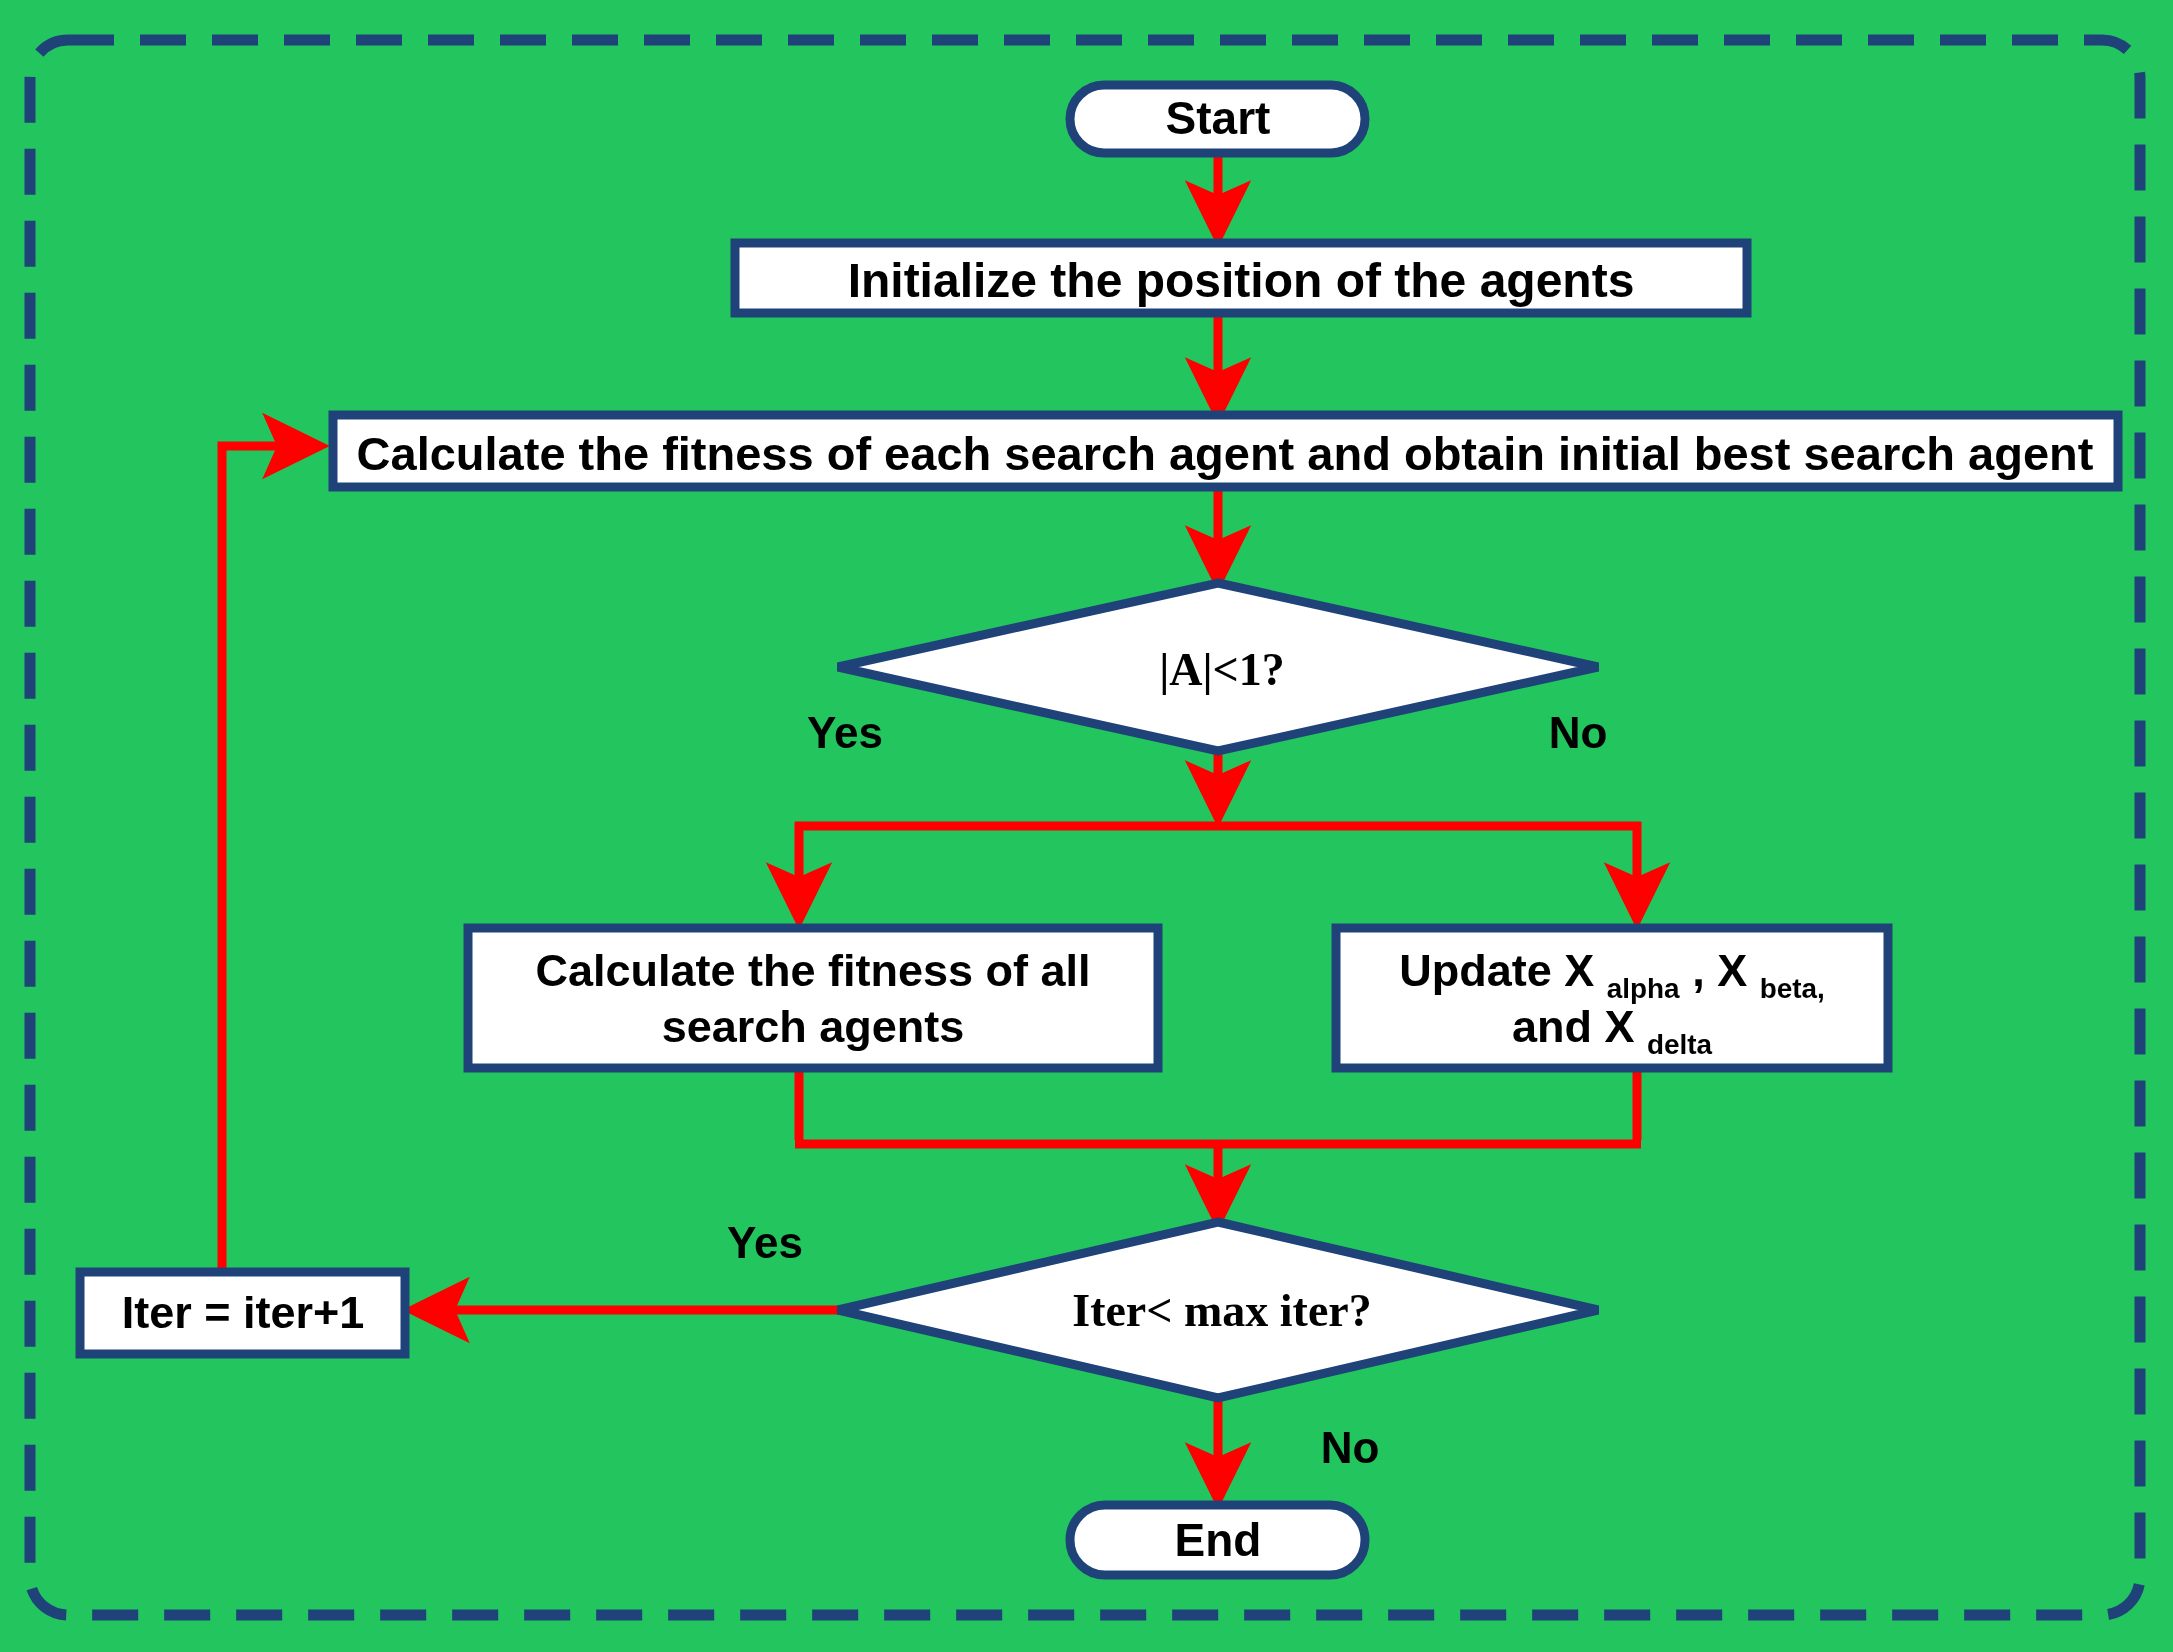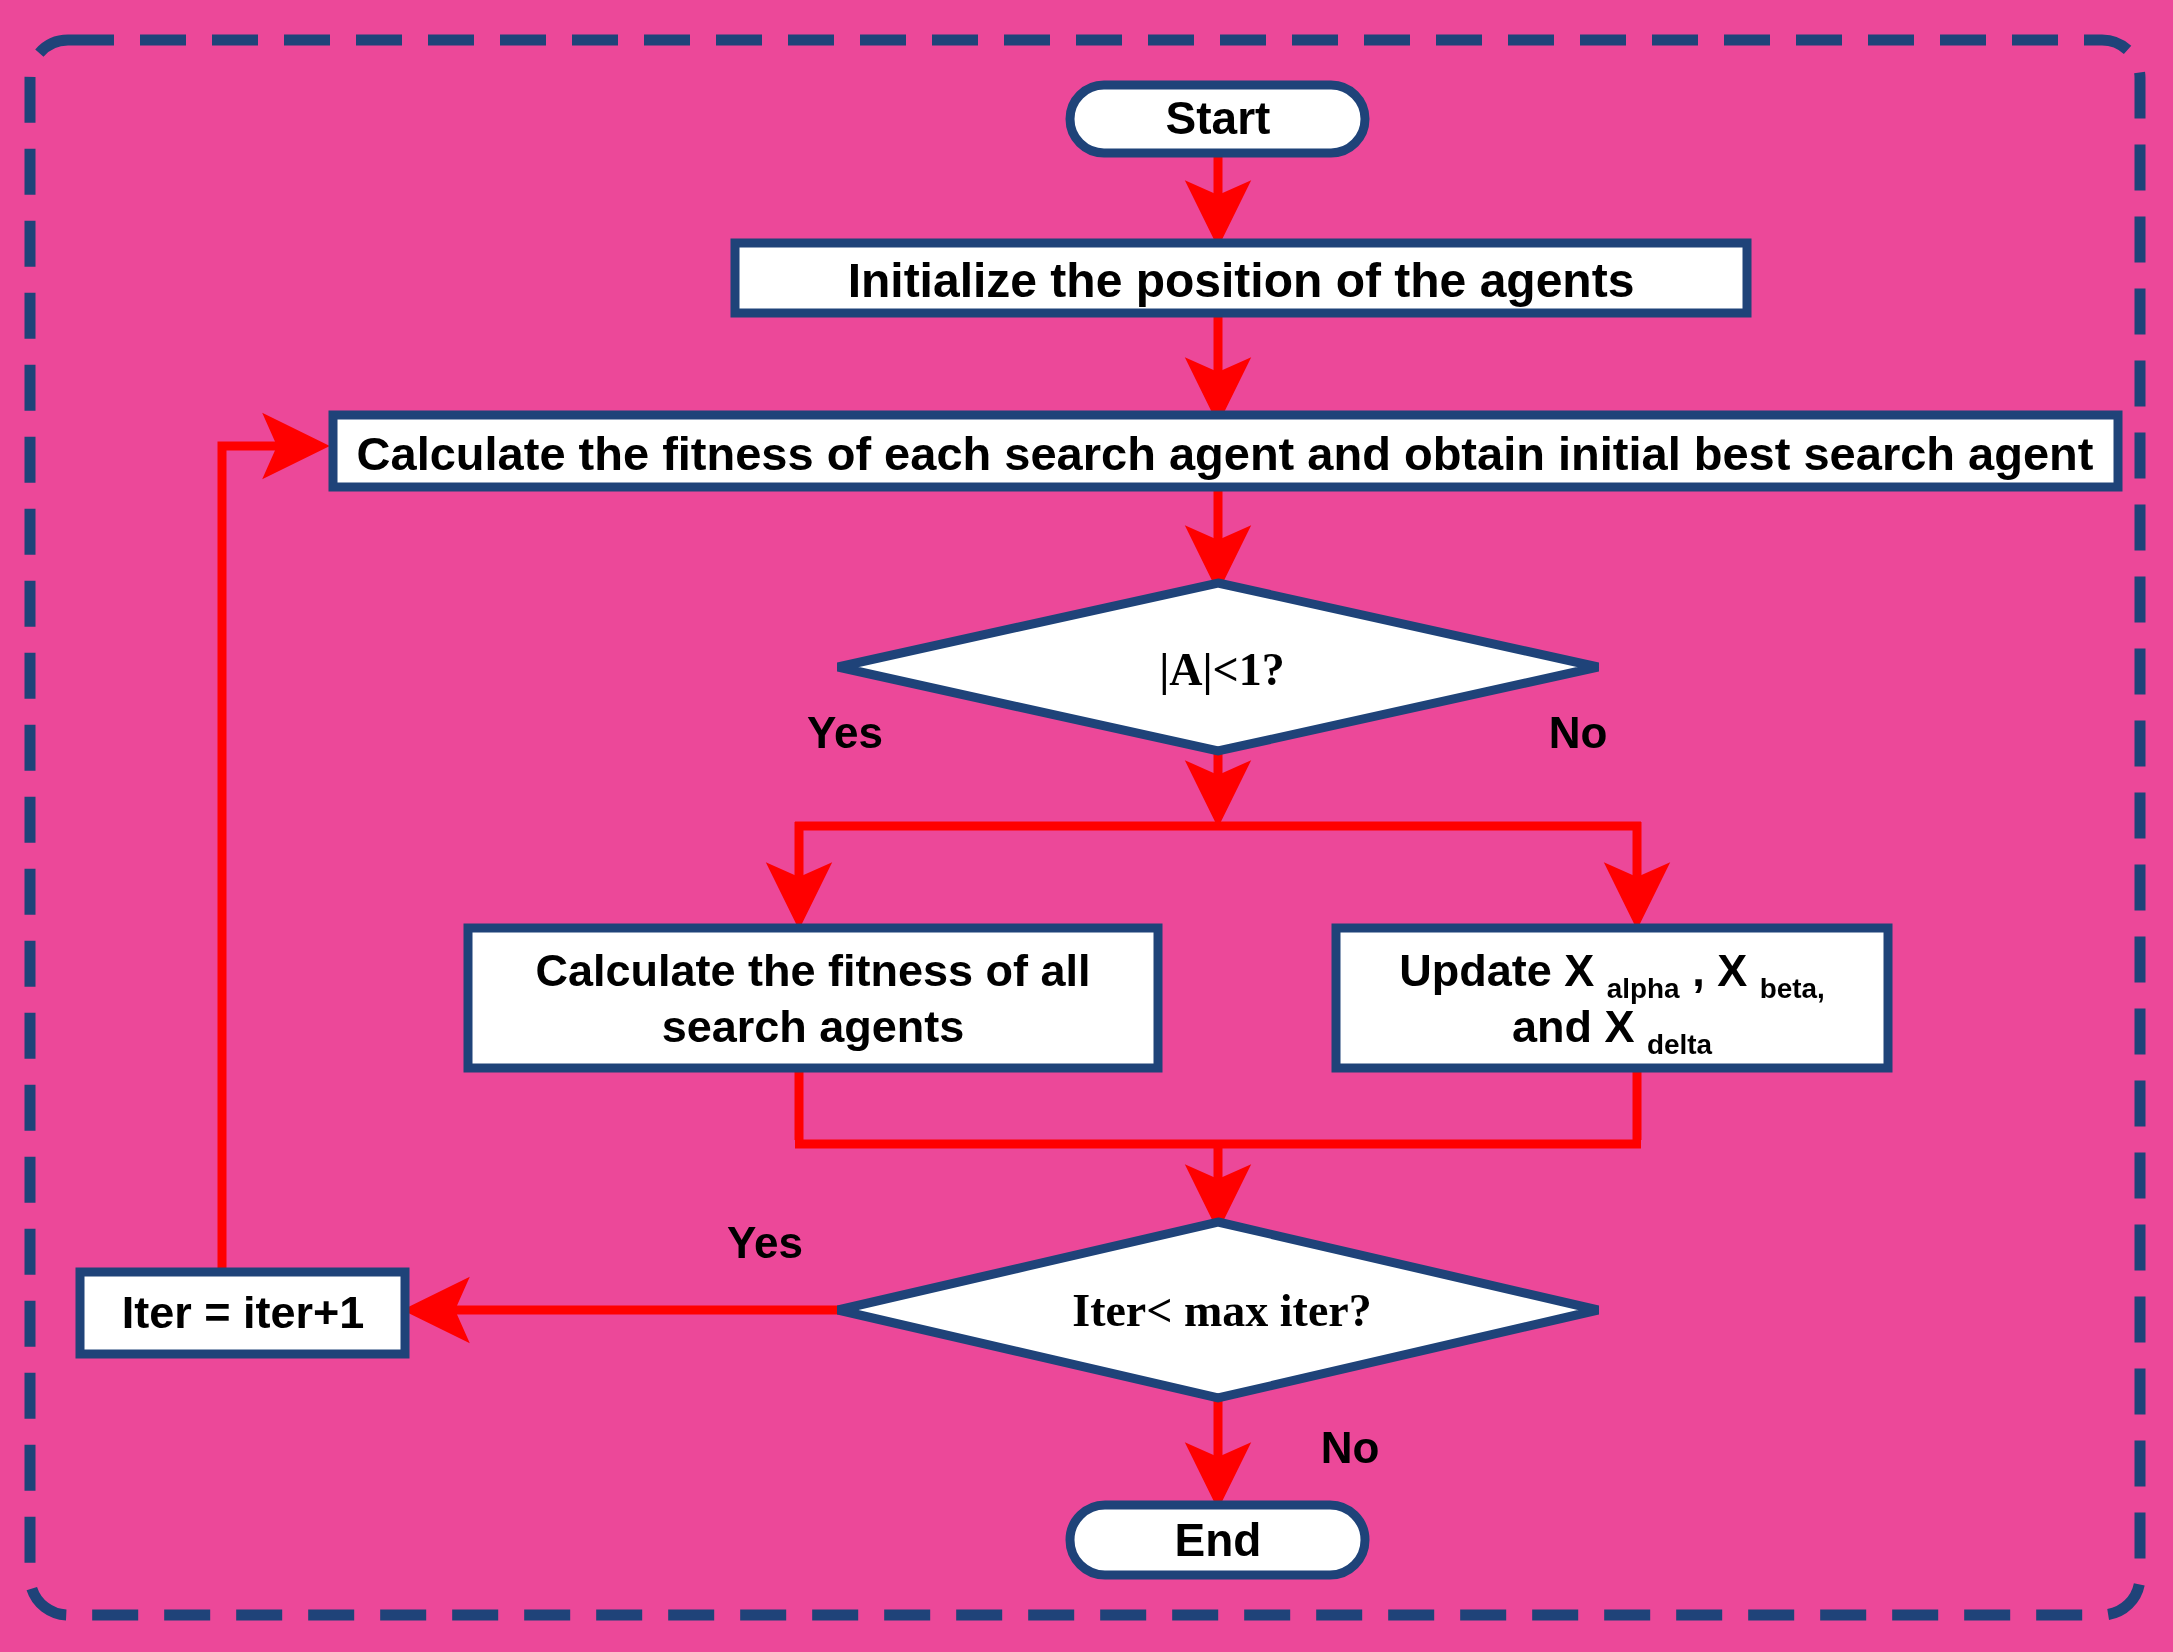--- a/index.html
+++ b/index.html
@@ -10,21 +10,21 @@
   body {
     width: 2173px;
     height: 1652px;
     font-family: "Liberation Sans", sans-serif;
     overflow: hidden;
   }
   #flow-root {
     position: relative;
     width: 2173px;
     height: 1652px;
-    background: #ec4899;
+    background: #22c55e;
   }
   svg.flow-canvas {
     display: block;
     width: 2173px;
     height: 1652px;
   }
   .node-fill { fill: #ffffff; }
   .node-stroke { stroke: #1F4379; }
   .edge { stroke: #FF0000; fill: none; stroke-linecap: butt; stroke-linejoin: miter; }
   .label-text {

